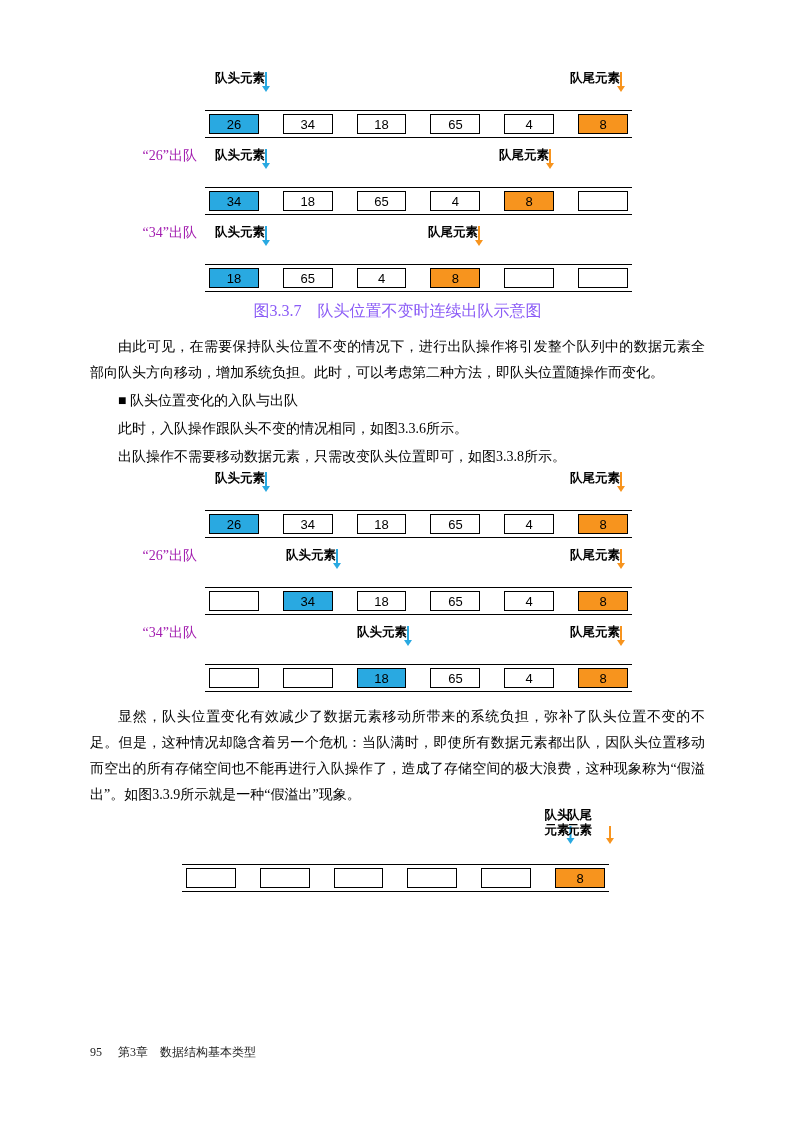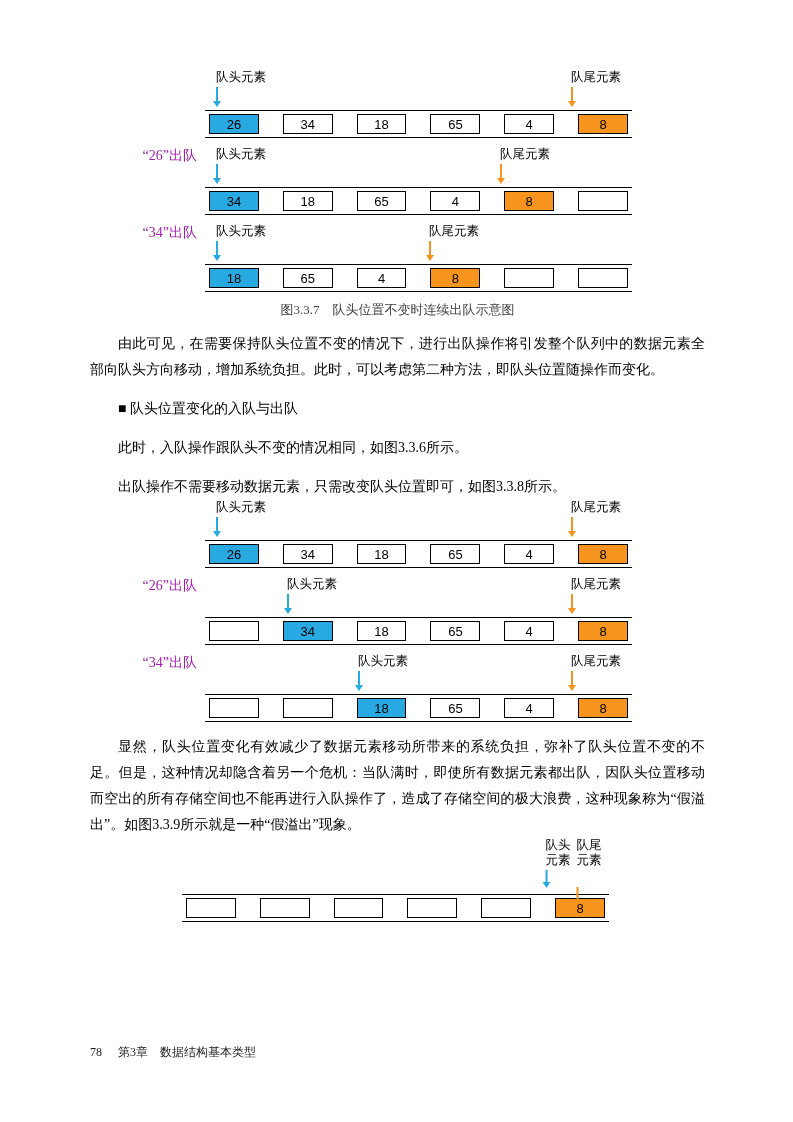--- a/index.html
+++ b/index.html
@@ -16,46 +16,47 @@
   
   .para {
     font-size:14px;
     line-height:26px;
     text-align:justify;
     color:#000;
   }
   .indent { text-indent:2em; }
   .mt12 { margin-top:12px; }
   .mt10 { margin-top:10px; }
-  .mt6  { margin-top:13px; }
+  .mt6  { margin-top:2px; }
 
   
   .fig { margin-top:0; }
   .fig-0 .fig-body, .fig-1 .fig-body { margin-left:115px; }
   .fig-2 .fig-body { margin-left:92px; }
 
   .caption {
-    font-size:13px;
+    font-size:16px;
     text-align:center;
     margin-top:9px;
-    color:#404040;
+    color:#8b5cf6;
   }
 
   .qrow { margin-bottom:9px; }
 
   .pointer-layer { position:relative; height:40px; }
   .pointer-layer.stacked { height:56px; }
 
   .pointer {
     position:absolute;
     top:0;
     transform:translateX(-50%);
     display:flex;
-    flex-direction:column;
-    align-items:flex-start;
+    flex-direction:row;
+    align-items:flex-end;
+    font-weight:bold;
   }
   .pointer.head { color:var(--head-fill); }
   .pointer.tail { color:var(--tail-fill); }
 
   .ptr-label {
     color:#000;
     font-size:12.5px;
     line-height:15px;
     white-space:pre-line;
     text-align:center;
@@ -292,14 +293,14 @@
             <div class="cell empty"></div>
             <div class="cell tail">8</div>
           </div>
         </div>
       </div>
   </figure>
 
 </main>
 
 <footer class="page-footer">
-  <span class="pg-num">78</span><span class="chapter">第3章　数据结构基本类型</span>
+  <span class="pg-num">95</span><span class="chapter">第3章　数据结构基本类型</span>
 </footer>
 
 </body></html>

